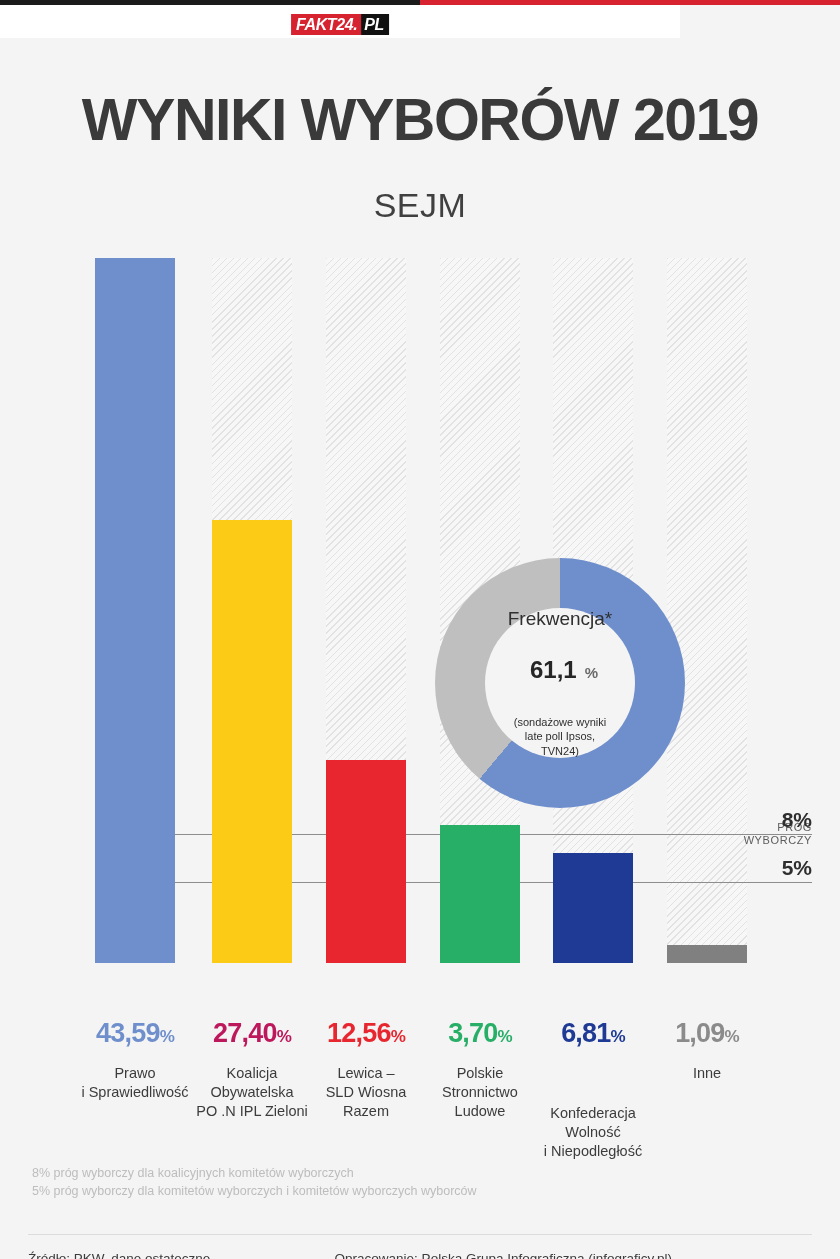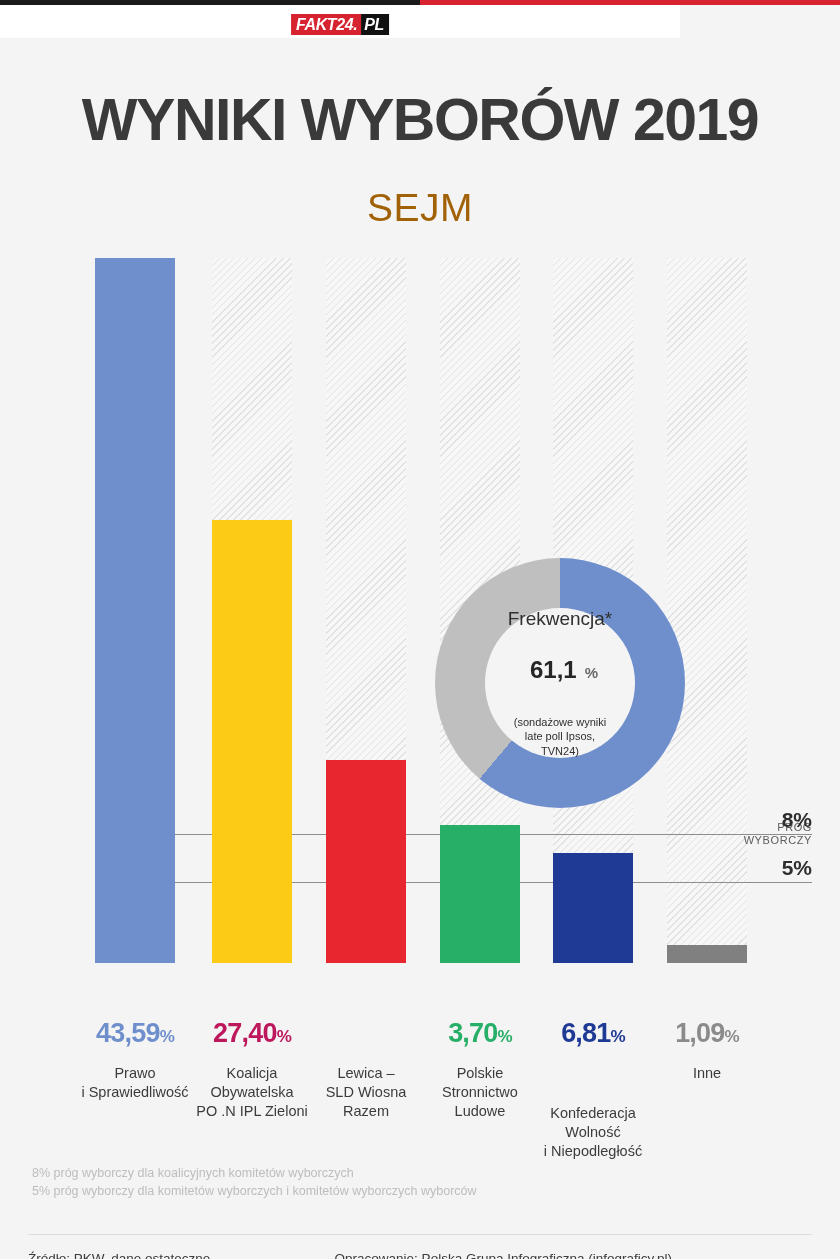--- a/index.html
+++ b/index.html
@@ -21,21 +21,21 @@
         font-size:16px;line-height:21px;padding:0 4px 0 5px;letter-spacing:-0.4px;}
   .logo .lg-black{background:#111;color:#fff;font-weight:bold;font-style:italic;
         font-size:16px;line-height:21px;padding:0 5px 0 3px;letter-spacing:-0.4px;}
 
   
   .sheet{position:absolute;top:38px;left:0;width:700px;height:1221px;background:#f4f4f4;}
 
   .title{position:absolute;top:48px;left:0;width:840px;text-align:center;
         font-size:59px;font-weight:bold;color:#3a3a3a;letter-spacing:-1.5px;}
   .subtitle{position:absolute;top:148px;left:0;width:840px;text-align:center;
-        font-size:39px;color:#a16207;letter-spacing:0.5px;}
+        font-size:34px;color:#404040;letter-spacing:0.5px;}
 
   
   .chart{position:absolute;top:220px;left:0;width:840px;height:706px;}
   .col-hatch{position:absolute;top:0;width:80px;
     background-image:repeating-linear-gradient(135deg,#e2e2e2 0px,#e2e2e2 1px,#f7f7f7 1px,#f7f7f7 5px);
     background-color:#f7f7f7;}
   .bar{position:absolute;width:80px;}
 
   .thr-line{position:absolute;left:95px;width:717px;height:1px;background:#8d8d8d;}
   .thr-lab{position:absolute;right:28px;text-align:right;font-weight:bold;
@@ -132,20 +132,23 @@
 
   </div>
 
   <div class="vals">
     <div class="val" style="left:65px;color:#6f8fcc;">
       <span>43,59</span><span class="pct">%</span>
     </div>
     <div class="val" style="left:182px;color:#be185d;">
       <span>27,40</span><span class="pct">%</span>
     </div>
+    <div class="val" style="left:296px;color:#e8262f;">
+      <span>12,56</span><span class="pct">%</span>
+    </div>
     <div class="val" style="left:410px;color:#27ae67;">
       <span>3,70</span><span class="pct">%</span>
     </div>
     <div class="val" style="left:523px;color:#1e3a94;">
       <span>6,81</span><span class="pct">%</span>
     </div>
     <div class="val" style="left:637px;color:#8b8b8b;">
       <span>1,09</span><span class="pct">%</span>
     </div>
   </div>

